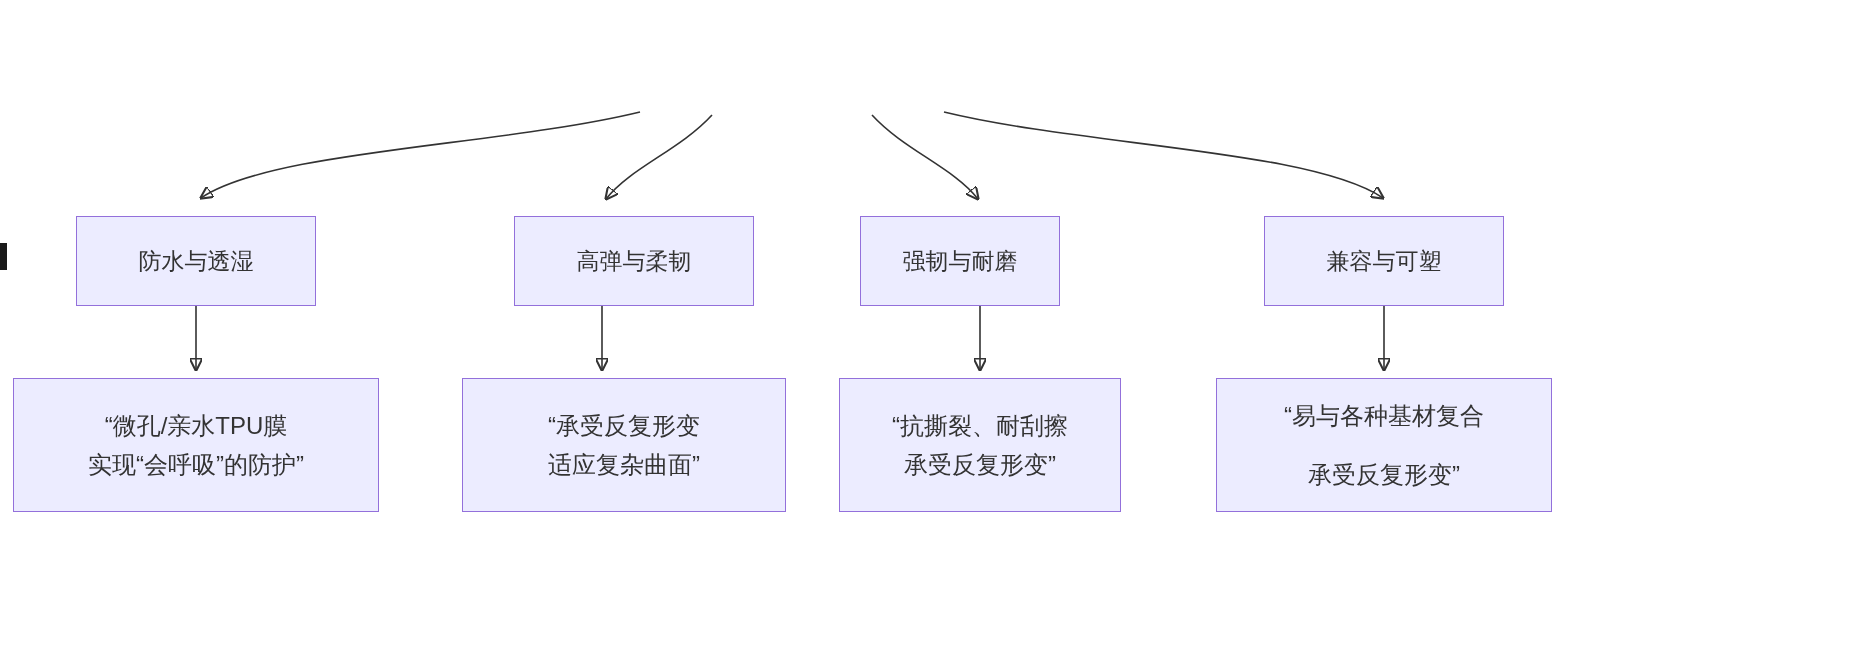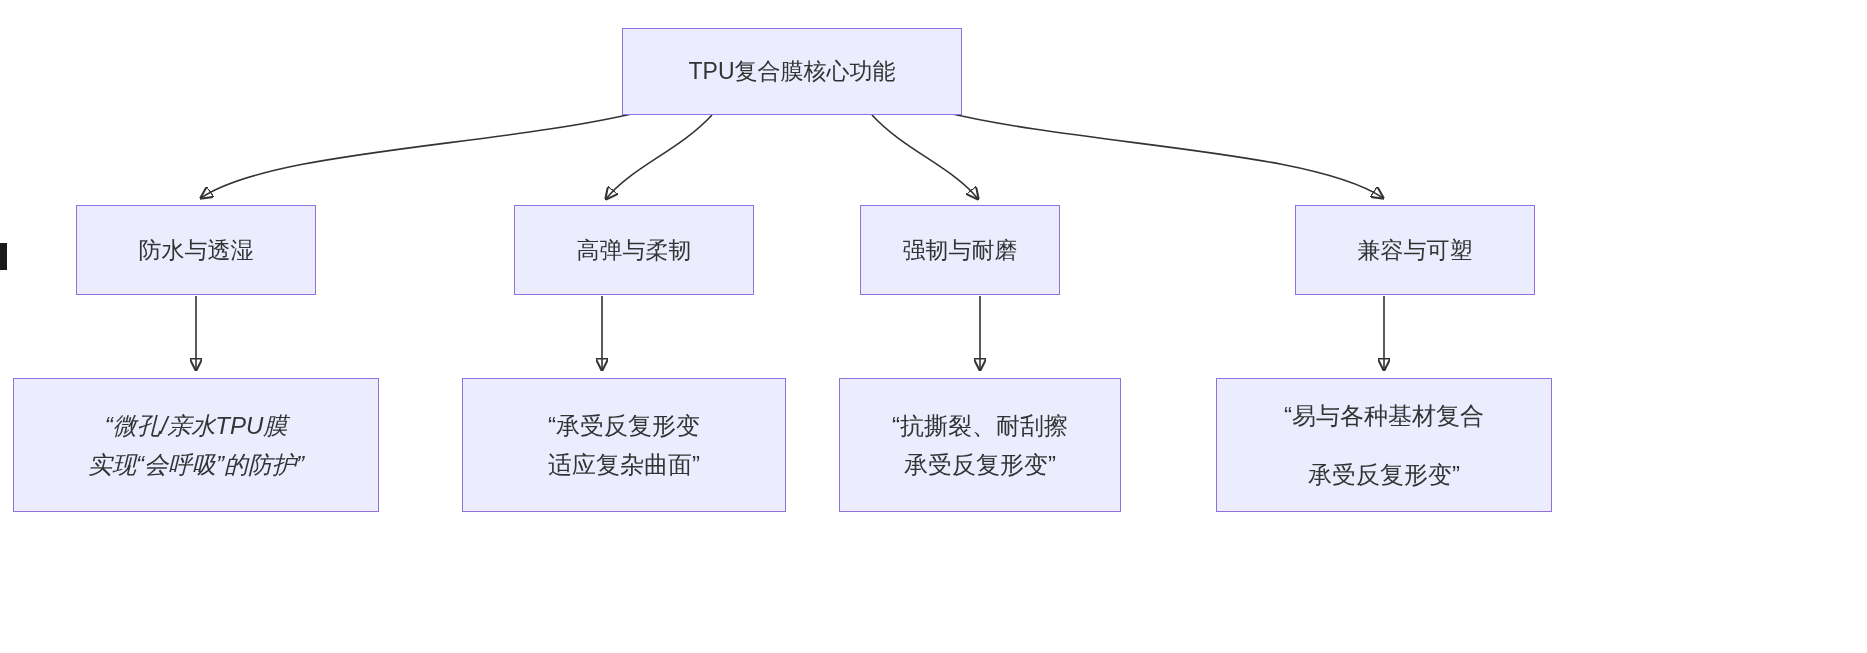--- a/index.html
+++ b/index.html
@@ -43,36 +43,36 @@
     text-align: center;
   }
   .root {
     left: 622px;
     top: 28px;
     width: 340px;
     height: 87px;
     font-size: 23px;
   }
   .l2 {
-    top: 205px;
+    top: 216px;
     height: 90px;
     font-size: 23px;
     text-align: right;
   }
   .l2.c1 { left: 76px;   width: 240px; }
   .l2.c2 { left: 482px;  width: 240px; margin-left: 32px; }
   .l2.c3 { left: 860px;  width: 200px; }
-  .l2.c4 { left: 1264px; width: 240px; margin-left: 31px; }
+  .l2.c4 { left: 1264px; width: 240px; }
   .l3 {
     top: 378px;
     height: 134px;
     font-size: 24px;
     line-height: 39px;
   }
-  .l3.c1 { left: 13px;   width: 366px; font-style: italic; }
+  .l3.c1 { left: 13px;   width: 366px; }
   .l3.c2 { left: 462px;  width: 324px; }
   .l3.c3 { left: 839px;  width: 282px; align-items: center; }
   .l3.c4 { left: 1216px; width: 336px; gap: 20px; }
   .desc-line { display: block; }
   .edge-artifact {
     position: absolute;
     left: 0;
     top: 243px;
     width: 7px;
     height: 27px;
@@ -95,23 +95,20 @@
     <path d="M 712 115 C 680 150, 630 168, 606 199" marker-end="url(#arrow)"></path>
     <path d="M 872 115 C 904 150, 954 168, 978 199" marker-end="url(#arrow)"></path>
     <path d="M 944 112 C 1084 146, 1312 150, 1383 198" marker-end="url(#arrow)"></path>
 
     <line x1="196" y1="296" x2="196" y2="370" marker-end="url(#arrow)"></line>
     <line x1="602" y1="296" x2="602" y2="370" marker-end="url(#arrow)"></line>
     <line x1="980" y1="296" x2="980" y2="370" marker-end="url(#arrow)"></line>
     <line x1="1384" y1="296" x2="1384" y2="370" marker-end="url(#arrow)"></line>
   </svg>
 
-  <div class="node root">
-    <span>TPU复合膜核心功能</span>
-  </div>
 
   <div class="node l2 c1">
     <span>防水与透湿</span>
   </div>
   <div class="node l2 c2">
     <span>高弹与柔韧</span>
   </div>
   <div class="node l2 c3">
     <span>强韧与耐磨</span>
   </div>

